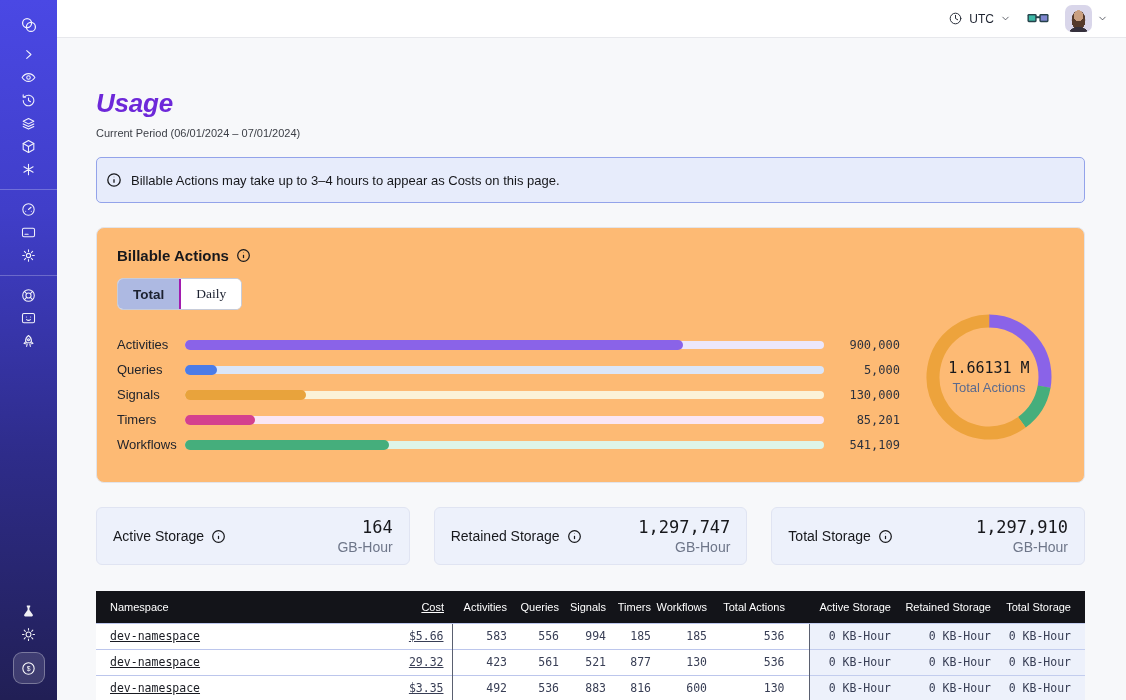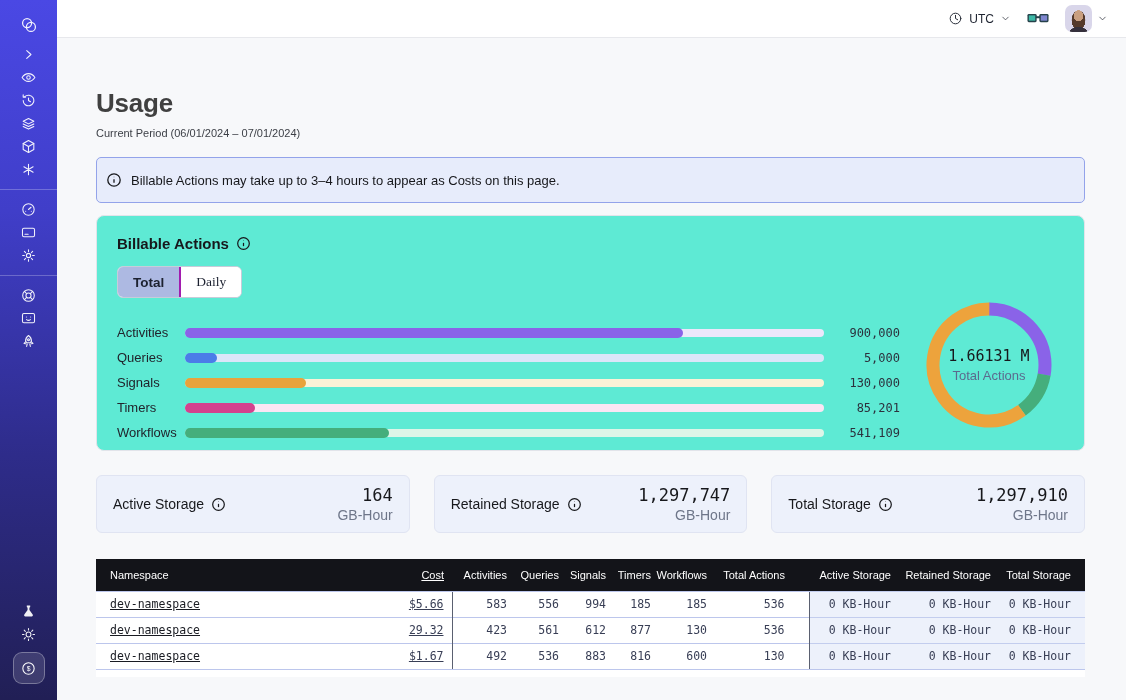--- a/index.html
+++ b/index.html
@@ -35,30 +35,30 @@
   .avatar { width: 27px; height: 27px; border-radius: 7px;
     background:
       radial-gradient(ellipse 8px 9px at 50% 40%, #c99f80 60%, transparent 62%),
       radial-gradient(ellipse 12px 7px at 50% 100%, #35303c 70%, transparent 72%),
       radial-gradient(ellipse 11px 15px at 50% 56%, #54392b 62%, transparent 64%),
       #d9d6ea; }
 
   .content { flex: 1; padding: 0 41px 0 39px; }
 
   .page-head { display: flex; justify-content: space-between; align-items: flex-start; padding-top: 48px; }
-  .page-title { font-size: 26px; font-weight: 600; color: #404040; letter-spacing: -.2px; line-height: 34px; }
+  .page-title { font-size: 26px; font-weight: 600; color: #6d28d9; letter-spacing: -.2px; line-height: 34px; font-style: italic; }
   .page-subtitle { font-size: 11px; color: #3c3f46; margin-top: 7px; }
   .period-btn { display: flex; align-items: center; gap: 8px; height: 32px; padding: 0 13px;
     background: #fff; border: 1px solid #b8bdc9; border-radius: 6px; font-size: 13.5px; color: #17181c; cursor: pointer; }
 
   .banner { margin-top: 18px; height: 46px; background: #e7ecfb; border: 1px solid #93a3ea; border-radius: 5px;
     display: flex; align-items: center; gap: 9px; padding: 0 9px; font-size: 13px; color: #17181c; }
   .info-ic { stroke: #17181c; fill: none; stroke-width: 1.3; flex: none; }
 
-  .card { margin-top: 12px; background: #5eead4; border: 1px solid #e2e4ea; border-radius: 8px; padding: 16px 20px 6px; }
+  .card { margin-top: 24px; background: #fdba74; border: 1px solid #e2e4ea; border-radius: 8px; padding: 16px 20px 26px; }
   .bill-head { display: flex; align-items: center; gap: 7px; font-size: 15px; font-weight: 600; color: #17181c; height: 22px; }
   .tabs { margin-top: 12px; display: inline-flex; border: 1px solid #c7ccd9; border-radius: 6px; overflow: hidden; background: #fff; }
   .tab { padding: 7px 15px; font-size: 13.5px; color: #1c2130; background: #fff; border: none;
     font-family: "Liberation Sans", sans-serif; cursor: pointer; }
   .tab + .tab { border-left: 2px solid #a21caf; font-family: Liberation Serif, serif; }
   .tab.selected { background: #adb9e2; font-weight: bold; }
 
   .chart { margin-top: 20px; display: flex; align-items: flex-start; height: 126px; }
   .bars { flex: 1; margin-right: 14px; padding-top: 2px; }
   .bar-row { display: flex; align-items: center; height: 25px; }
@@ -408,31 +408,31 @@
               <td>536</td>
               <td class="divL storage">0 KB-Hour</td>
               <td class="storage">0 KB-Hour</td>
               <td class="storage">0 KB-Hour</td>
             </tr>
             <tr>
               <td><a class="ns-link">dev-namespace</a></td>
               <td>29.32</td>
               <td class="divL">423</td>
               <td>561</td>
-              <td>612</td>
+              <td>521</td>
               <td>877</td>
               <td>130</td>
               <td>536</td>
               <td class="divL storage">0 KB-Hour</td>
               <td class="storage">0 KB-Hour</td>
               <td class="storage">0 KB-Hour</td>
             </tr>
             <tr>
               <td><a class="ns-link">dev-namespace</a></td>
-              <td>$1.67</td>
+              <td>$3.35</td>
               <td class="divL">492</td>
               <td>536</td>
               <td>883</td>
               <td>816</td>
               <td>600</td>
               <td>130</td>
               <td class="divL storage">0 KB-Hour</td>
               <td class="storage">0 KB-Hour</td>
               <td class="storage">0 KB-Hour</td>
             </tr>

